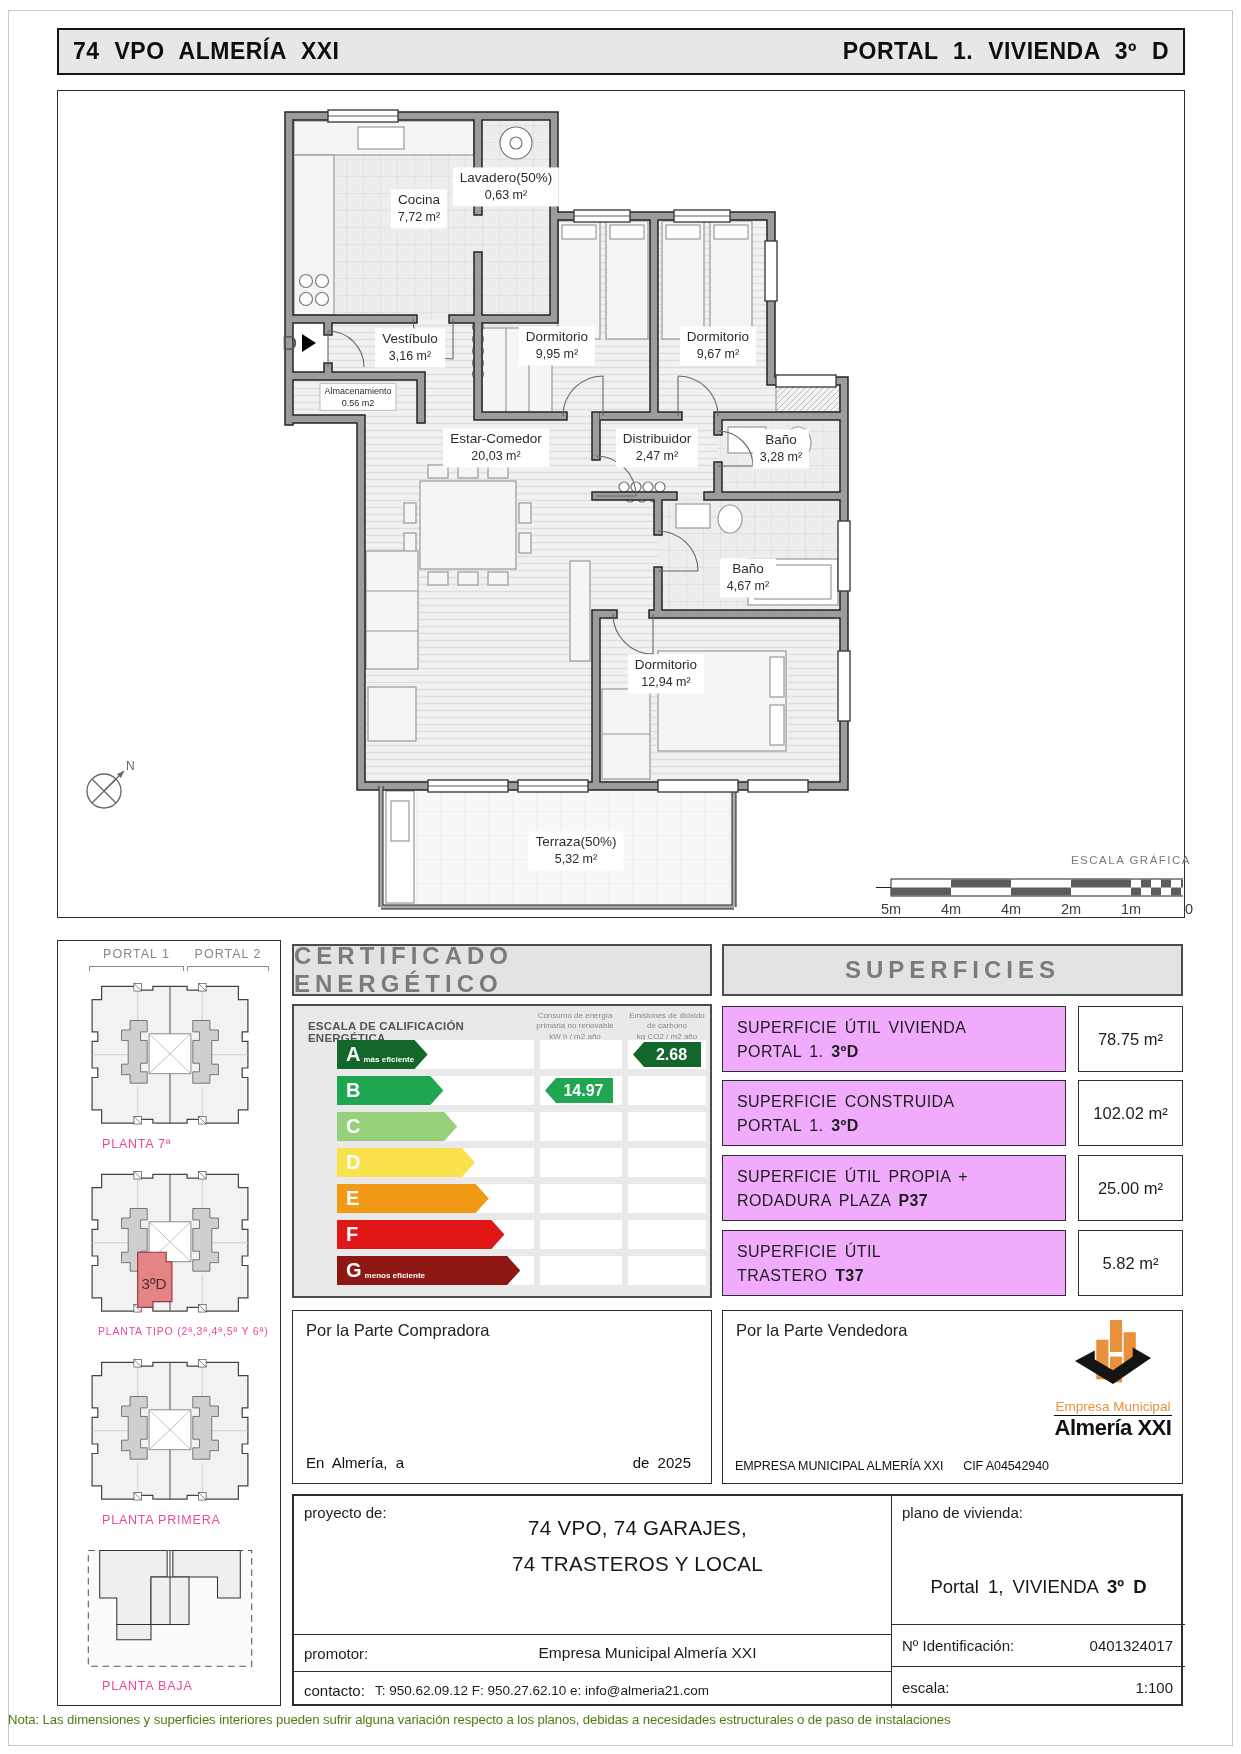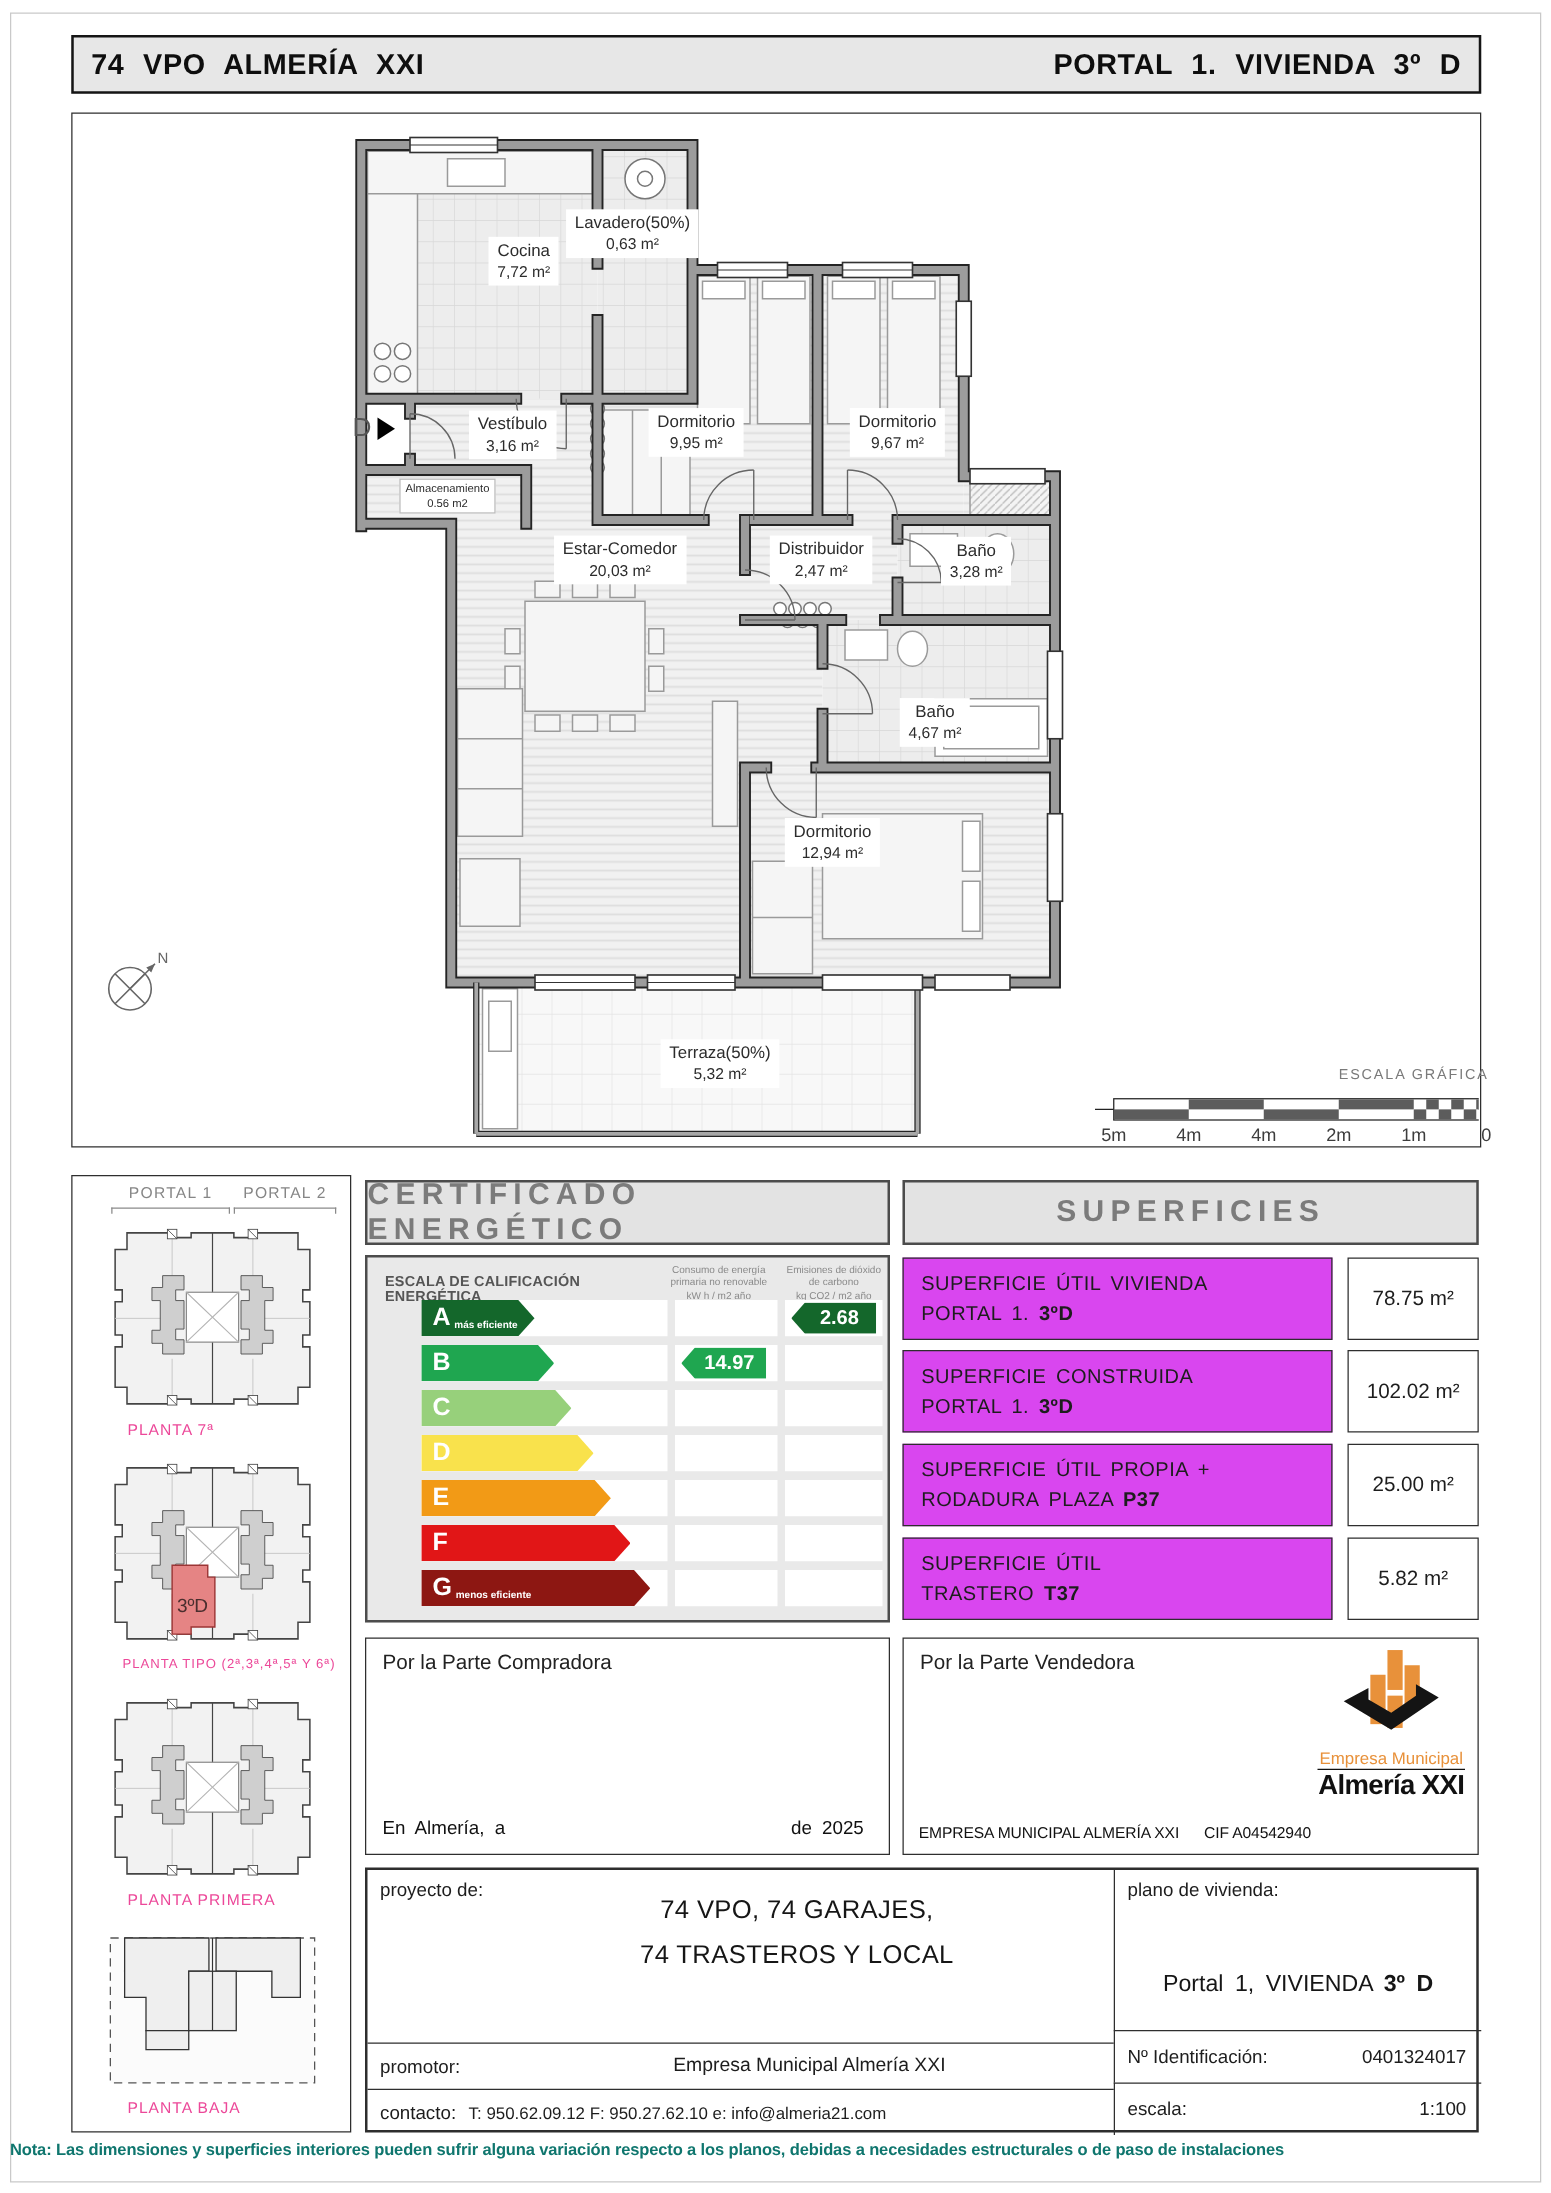--- a/index.html
+++ b/index.html
@@ -51,21 +51,21 @@
   .elet{font-size:20px;font-weight:bold;color:#fff;margin-left:9px;line-height:29px}
   .enote{font-size:8px;font-weight:bold;color:#fff;margin-left:3px;margin-top:9px}
   .ec{position:absolute;height:29px;background:#fff}
   .ec1{left:246px;width:82px}
   .ec2{left:334px;width:78px}
   .badge{position:absolute;left:5px;top:2px;width:68px;height:25px;color:#fff;font-weight:bold;font-size:16px;
          display:flex;align-items:center;justify-content:center;padding-left:9px;
          clip-path:polygon(11px 0,100% 0,100% 100%,11px 100%,0 50%)}
 
   
-  .srow-label{position:absolute;left:722px;width:344px;height:66px;border:1.5px solid #2e2e2e;background:#d946ef;
+  .srow-label{position:absolute;left:722px;width:344px;height:66px;border:1.5px solid #2e2e2e;background:#f0abfc;
               padding:9px 14px;font-size:16px;line-height:1.5;letter-spacing:.4px;word-spacing:3px;color:#1d1d1d}
   .srow-value{position:absolute;left:1078px;width:105px;height:66px;border:1.5px solid #2e2e2e;background:#fff;
               display:flex;align-items:center;justify-content:center;font-size:16.5px;color:#1d1d1d}
 
   
   .sigbox{border:1.5px solid #2e2e2e;background:#fff}
   .sig-title{position:absolute;left:13px;top:10px;font-size:16.5px;color:#222}
   .buy-left{position:absolute;left:13px;bottom:12px;font-size:15px;word-spacing:4px}
   .buy-right{position:absolute;right:20px;bottom:12px;font-size:15px;word-spacing:4px}
   .seller-co{position:absolute;left:12px;bottom:10px;font-size:12.5px;letter-spacing:-.1px;white-space:nowrap}
@@ -80,21 +80,21 @@
   .bt{border-top:1.5px solid #2e2e2e}
   .bl{border-left:1.5px solid #2e2e2e}
   .plabel{padding-left:10px;white-space:nowrap}
   .cval{flex:1;text-align:center}
   .proj-label{position:absolute;left:10px;top:8px;font-size:15px}
   .proj-val{position:absolute;left:120px;right:30px;top:14px;text-align:center;font-size:20.5px;line-height:1.75;letter-spacing:.3px;color:#161616}
   .plano-label{position:absolute;left:10px;top:8px;font-size:15px}
   .plano-val{position:absolute;left:0;right:0;bottom:26px;text-align:center;font-size:18.5px;word-spacing:4px;color:#161616}
   .rowlr{justify-content:space-between;padding-right:12px}
 
-  .footnote{left:8px;top:1712px;width:1226px;font-size:13.2px;font-weight:bold;color:#0f766e;letter-spacing:-.1px;white-space:nowrap}
+  .footnote{left:8px;top:1712px;width:1226px;font-size:13.2px;font-weight:normal;color:#4d7c0f;letter-spacing:-.1px;white-space:nowrap}
 
   svg text{font-family:"Liberation Sans",sans-serif}
 </style>
 </head>
 <body>
 
 <svg width="0" height="0" style="position:absolute" aria-hidden="true">
   <defs>
     <pattern id="stripes" width="8" height="7" patternUnits="userSpaceOnUse">
       <rect width="8" height="7" fill="#f1f1f1"></rect>

